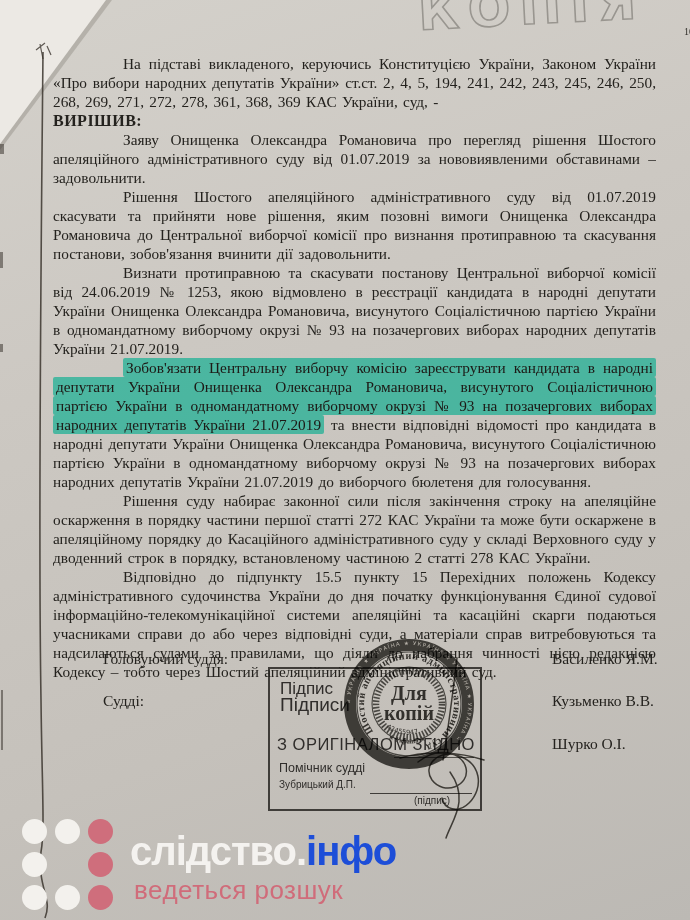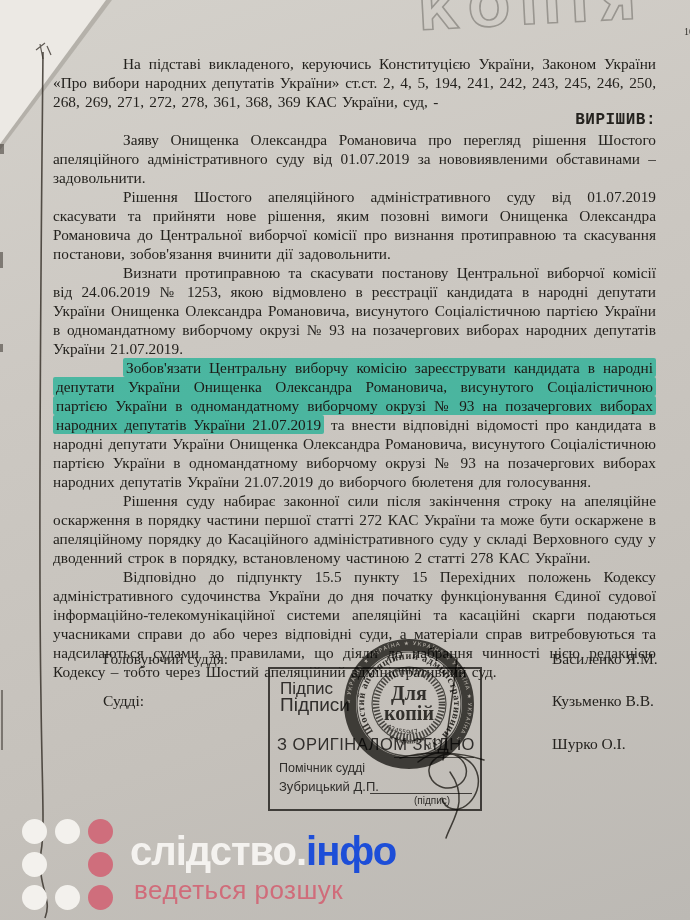--- a/index.html
+++ b/index.html
@@ -14,36 +14,36 @@
        clip-path:polygon(0 0,106px 0,0 144px);background:#ece9e4;}
   
   .ghost-stamp{position:absolute;left:418px;top:-22px;font-family:"DejaVu Sans",sans-serif;
        font-size:50px;font-weight:bold;letter-spacing:9px;color:transparent;
        -webkit-text-stroke:1.6px rgba(70,68,62,.5);transform:rotate(-3deg);opacity:.8;}
   .page-number{position:absolute;left:684px;top:26px;font-size:10px;color:#32302b;}
   
   .text-block{position:absolute;left:53px;top:54px;width:603px;color:#24221e;
        font-size:15.3px;line-height:19px;}
   .text-block p{margin:0;text-indent:70px;text-align:justify;word-spacing:1.5px;}
-  .text-block p.heading{text-indent:0;text-align:right;font-weight:bold;
-       word-spacing:normal;letter-spacing:.5px;font-size:16px;font-family:Liberation Mono, monospace;}
+  .text-block p.heading{text-indent:0;text-align:left;font-weight:bold;
+       word-spacing:normal;letter-spacing:.5px;font-size:16px;}
   mark.hl{background:#5eead4;color:inherit;mix-blend-mode:multiply;border-radius:2px;
        padding:1px 3px;-webkit-box-decoration-break:clone;box-decoration-break:clone;}
   
   .sig-label{position:absolute;left:103px;font-size:15.5px;color:#24221e;}
   .sig-name{position:absolute;left:552px;font-size:15.5px;color:#24221e;white-space:nowrap;}
   
   .cert-box{position:absolute;left:268px;top:667px;width:210px;height:140px;
        border:2px solid rgba(40,38,34,.85);font-family:"Liberation Sans",sans-serif;
        color:rgba(35,33,30,.92);}
   .cert-line1{position:absolute;left:10px;top:10px;font-size:17px;}
   .cert-line2{position:absolute;left:10px;top:25px;font-size:19px;}
   .cert-line3{position:absolute;left:7px;top:66px;font-size:16.5px;letter-spacing:.5px;white-space:nowrap;}
   .cert-line4{position:absolute;left:9px;top:92px;font-size:12.5px;}
-  .cert-line5{position:absolute;left:9px;top:110px;font-size:13px;}
+  .cert-line5{position:absolute;left:9px;top:110px;font-size:10px;}
   .cert-underline{position:absolute;left:100px;top:124px;width:102px;border-bottom:1.4px solid rgba(40,38,34,.85);}
   .cert-underline2{position:absolute;left:124px;top:88px;width:80px;border-bottom:1.4px solid rgba(40,38,34,.7);}
   .cert-caption{position:absolute;left:144px;top:126px;font-size:10px;}
   
   .round-stamp{position:absolute;left:337px;top:632px;mix-blend-mode:multiply;opacity:.9;}
   .scribble{position:absolute;left:360px;top:630px;mix-blend-mode:multiply;}
   .margin-line{position:absolute;left:0;top:0;}
   .edge-mark{position:absolute;background:rgba(45,40,34,.5);}
   
   .watermark{position:absolute;left:22px;top:817px;}

